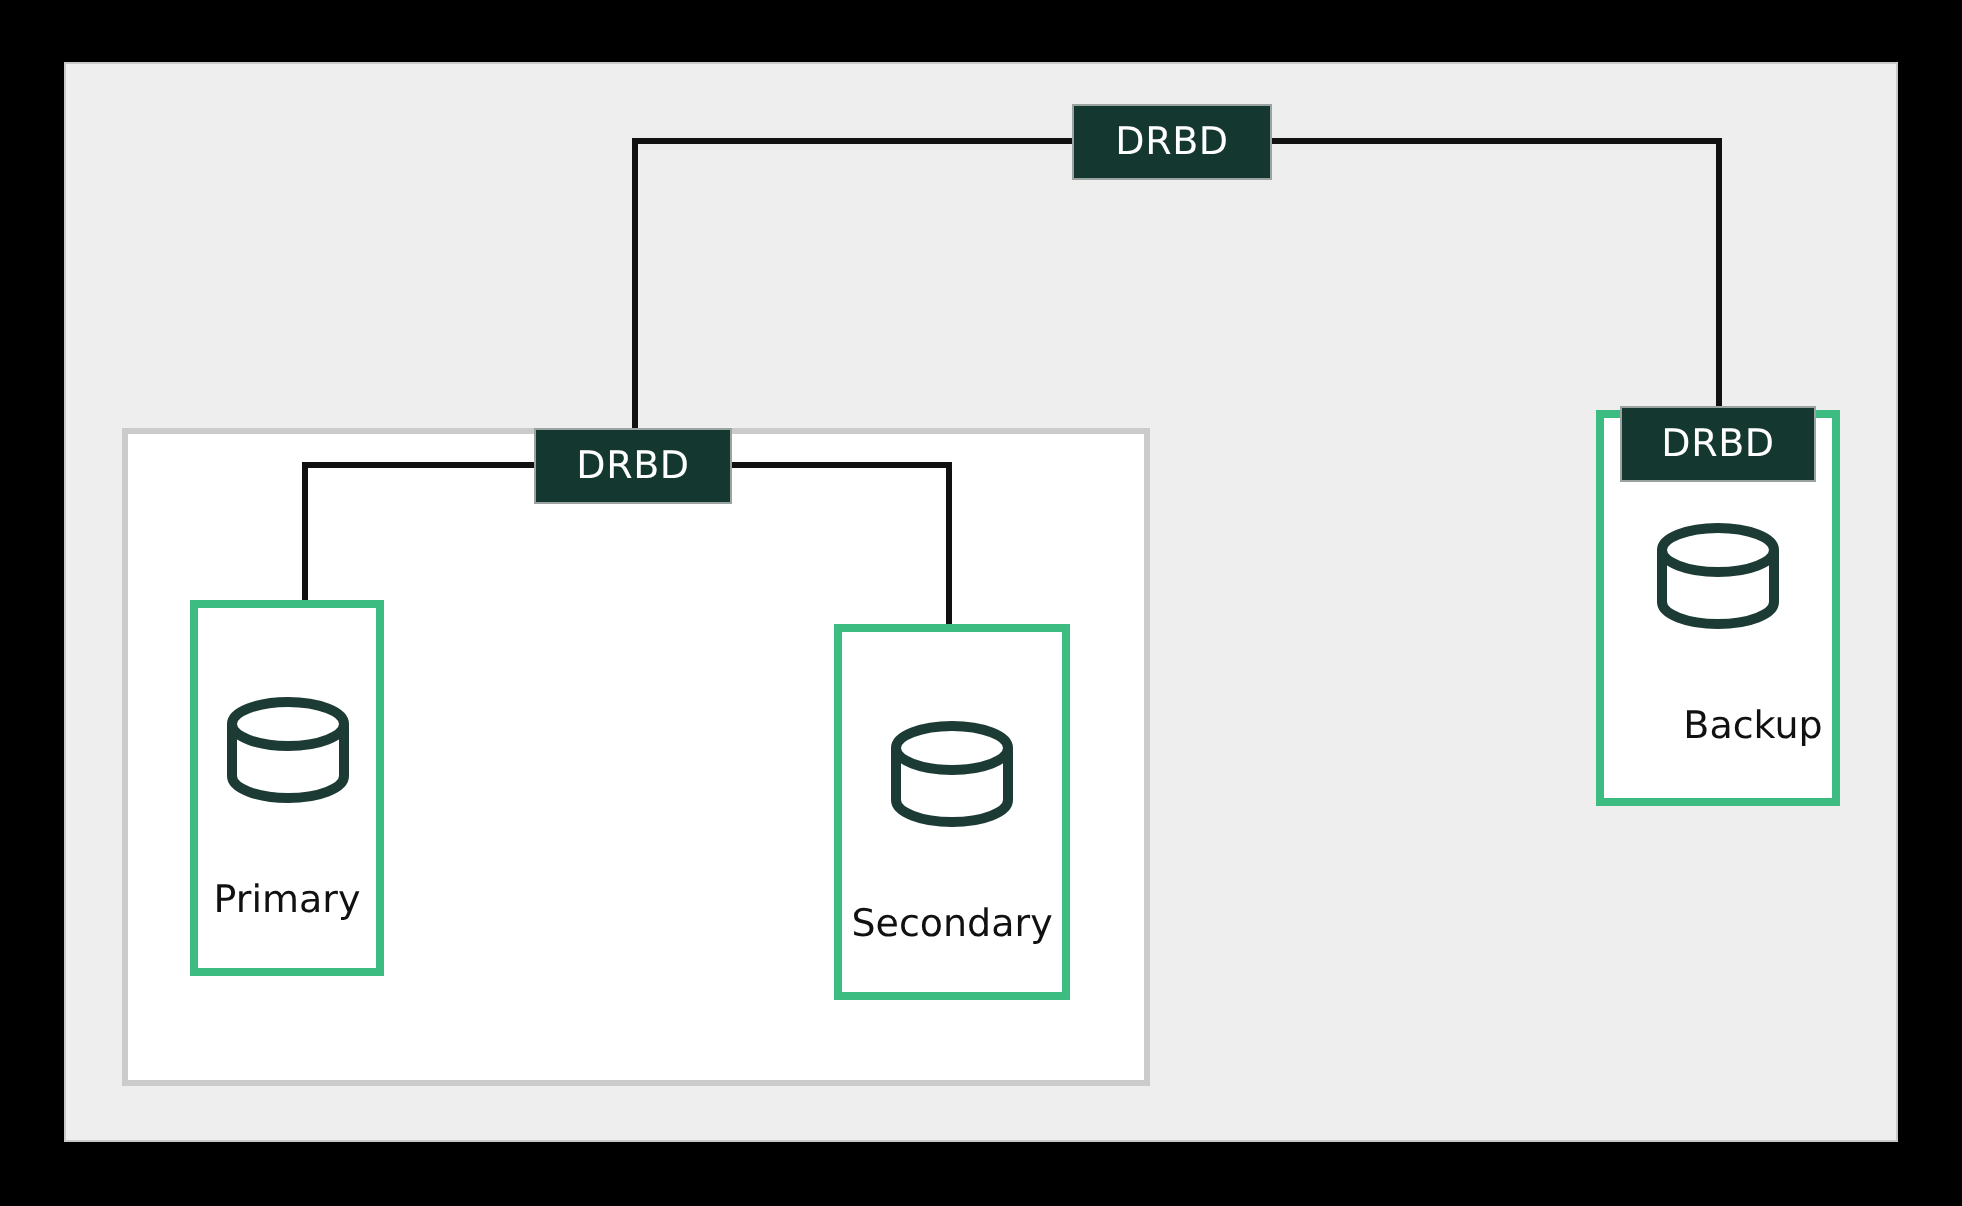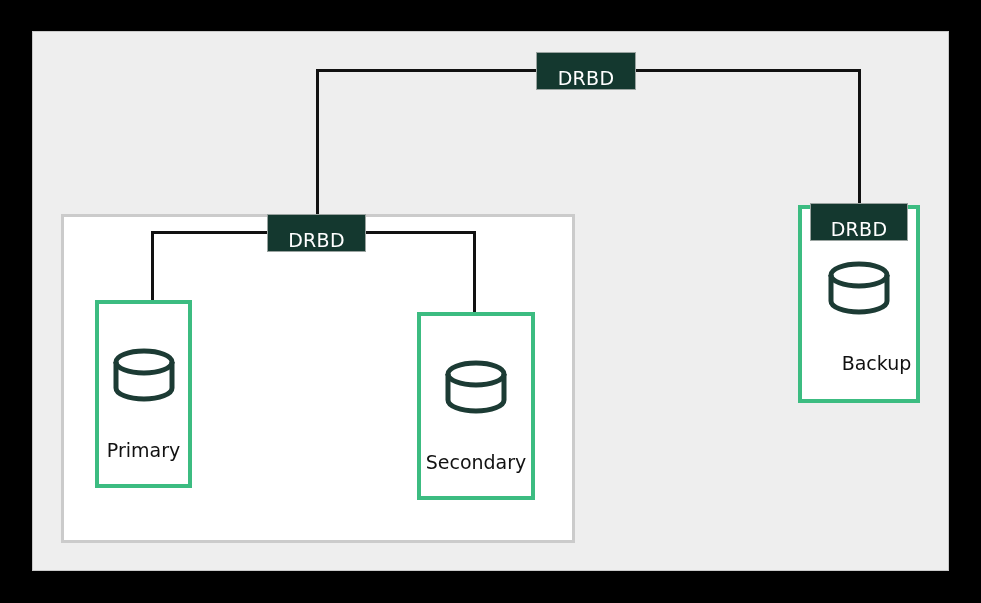--- a/index.html
+++ b/index.html
@@ -52,21 +52,21 @@
   
   .drbd-chip {
     position: absolute;
     background: #14382F;
     border: 1px solid #9AA3A0;
     box-sizing: border-box;
     color: #FFFFFF;
     font-size: 19px;
     letter-spacing: 0.3px;
     display: flex;
-    align-items: flex-end;
+    align-items: center;
     justify-content: center;
     font-family: "DejaVu Sans", sans-serif;
   }
 
   
   .node-box {
     position: absolute;
     background: #FFFFFF;
     border: 4px solid #3CBC81;
     box-sizing: border-box;

